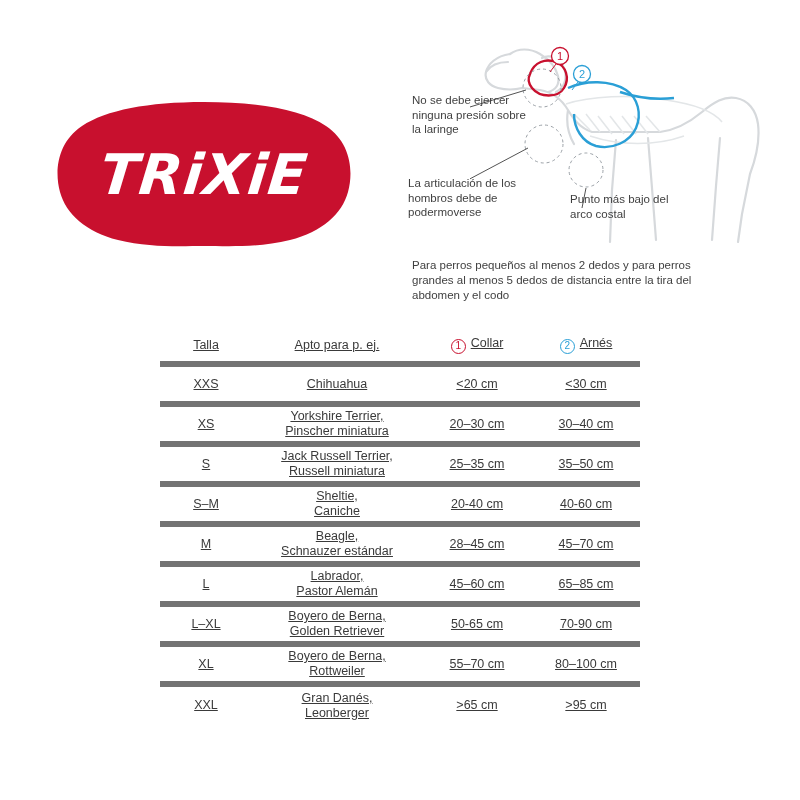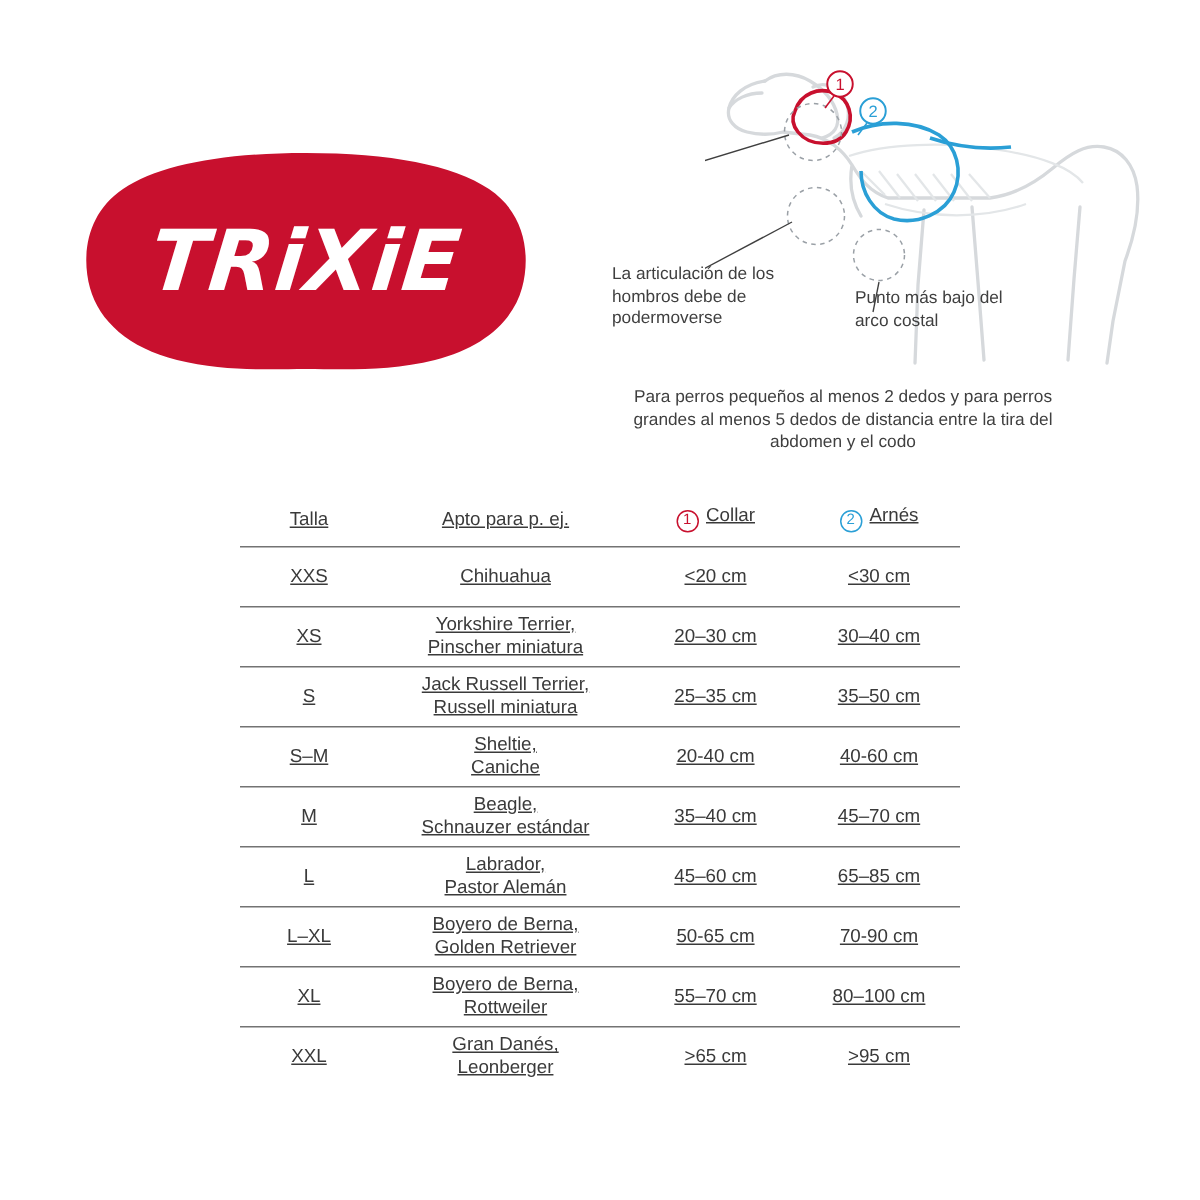--- a/index.html
+++ b/index.html
@@ -55,21 +55,21 @@
     position: absolute;
     font-size: 11.5px;
     line-height: 14.5px;
     color: #3f3f3f;
   }
   .anno-larynx { left: 412px; top: 93px; width: 125px; }
   .anno-shoulder { left: 408px; top: 176px; width: 130px; }
   .anno-rib { left: 570px; top: 192px; width: 110px; }
   .anno-bottom {
     left: 412px; top: 258px; width: 300px;
-    text-align: center;
+    text-align: left;
     line-height: 15px;
   }
 
   
   .table-wrap {
     position: absolute;
     left: 160px; top: 334px;
     width: 480px;
   }
   table {
@@ -83,21 +83,21 @@
     text-align: center;
     vertical-align: middle;
     font-weight: normal;
     color: #3a3a3a;
   }
   thead th {
     height: 30px;
     font-size: 12.5px;
     padding-bottom: 6px;
   }
-  tbody tr { border-top: 1px solid #737373; }
+  tbody tr { border-top: 6px solid #737373; }
   tbody td {
     height: 40px;
     line-height: 15px;
   }
   .col-size { width: 92px; }
   .col-breed { width: 170px; }
   .col-collar { width: 110px; }
   .col-harness { width: 108px; }
 
   .hdr-ico {
@@ -190,20 +190,21 @@
         <path d="M86 46 L80 54" stroke="#c8102e" stroke-width="1"></path>
       </g>
       <g>
         <circle cx="112" cy="56" r="8.5" fill="#ffffff" stroke="#2a9fd6" stroke-width="1.3"></circle>
         <text x="112" y="60" text-anchor="middle" font-size="11" fill="#2a9fd6" font-family="Liberation Sans, sans-serif">2</text>
         <path d="M108 64 L102 72" stroke="#2a9fd6" stroke-width="1"></path>
       </g>
     </svg>
   </div>
 
+  <div class="anno anno-larynx">No se debe ejercer ninguna presión sobre la laringe</div>
   <div class="anno anno-rib">Punto más bajo del arco costal</div>
   <div class="anno anno-shoulder">La articulación de los hombros debe de podermoverse</div>
   <div class="anno anno-bottom">Para perros pequeños al menos 2 dedos y para perros grandes al menos 5 dedos de distancia entre la tira del abdomen y el codo</div>
 
   <div class="table-wrap">
     <table>
       <thead>
         <tr>
           <th class="col-size">Talla</th>
           <th class="col-breed">Apto para p. ej.</th>
@@ -250,21 +251,21 @@
             </td>
             <td class="col-collar">20-40 cm</td>
             <td class="col-harness">40-60 cm</td>
           </tr>
           <tr>
             <td class="col-size">M</td>
             <td class="col-breed">
               <span class="breed-line">Beagle,</span>
               <span class="breed-line">Schnauzer estándar</span>
             </td>
-            <td class="col-collar">35–40 cm</td>
+            <td class="col-collar">28–45 cm</td>
             <td class="col-harness">45–70 cm</td>
           </tr>
           <tr>
             <td class="col-size">L</td>
             <td class="col-breed">
               <span class="breed-line">Labrador,</span>
               <span class="breed-line">Pastor Alemán</span>
             </td>
             <td class="col-collar">45–60 cm</td>
             <td class="col-harness">65–85 cm</td>

